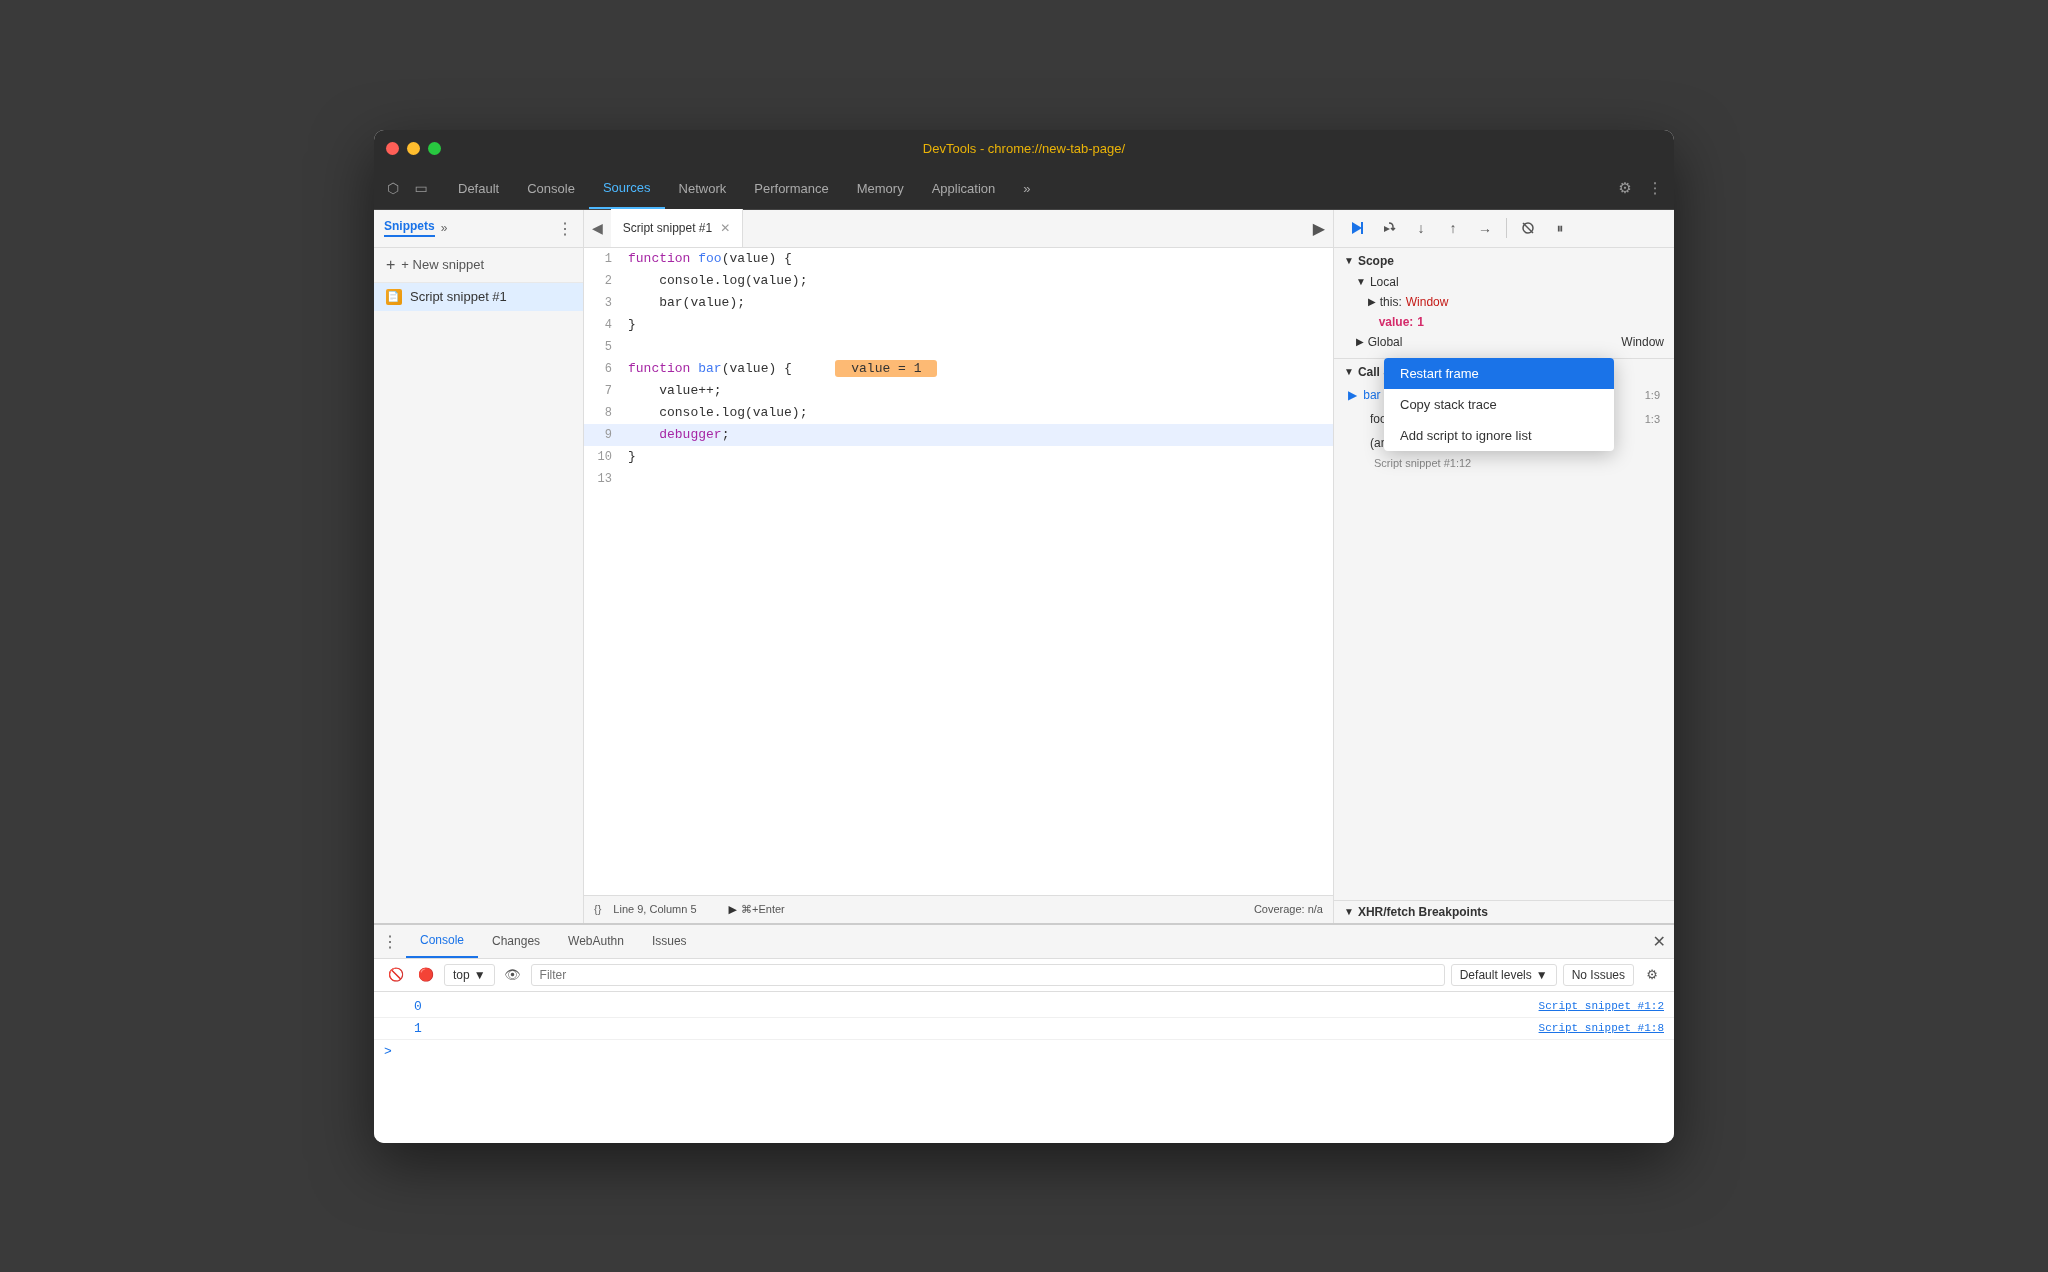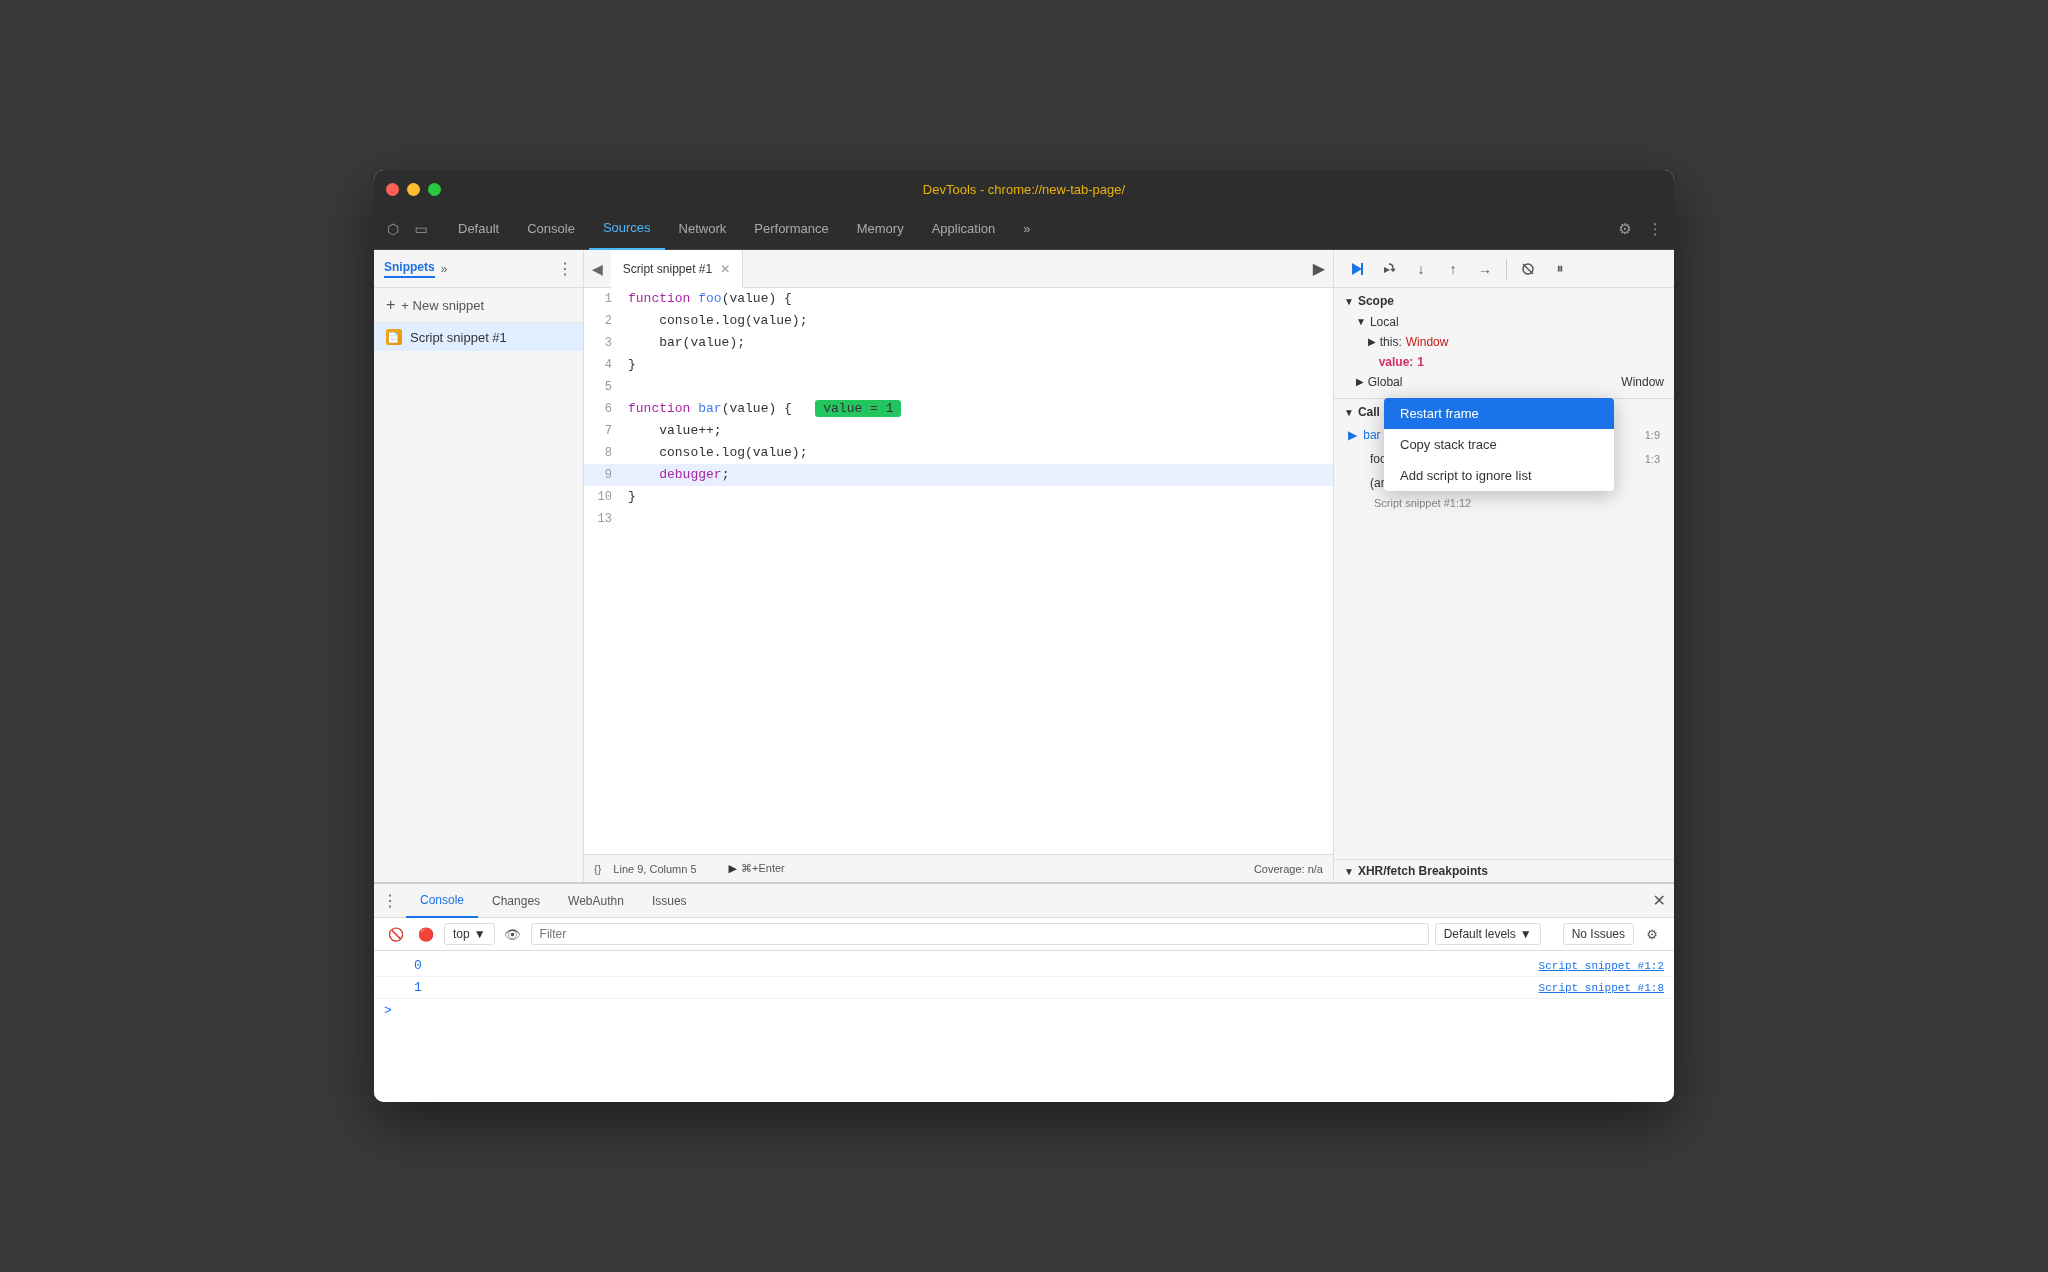--- a/index.html
+++ b/index.html
@@ -96,21 +96,21 @@
       display: flex;
       align-items: center;
       justify-content: center;
       color: #999;
       font-size: 15px;
       cursor: pointer;
     }
     
     .main-content {
       display: flex;
-      height: 632px;
+      height: 713px;
     }
     
     .sidebar {
       width: 210px;
       background: #f5f5f5;
       border-right: 1px solid #ddd;
       display: flex;
       flex-direction: column;
     }
     .sidebar-header {
@@ -247,23 +247,24 @@
       flex: 1;
       padding-left: 4px;
       white-space: pre;
       color: #333;
     }
     .kw { color: #a626a4; }
     .fn { color: #4078f2; }
     .num { color: #986801; }
     .dbg { color: #a626a4; }
     .highlight-box {
-      background: #22c55e;
-      padding: 1px 8px;
+      background: #fdba74;
+      padding: 1px 16px;
       border-radius: 3px;
+      margin-left: 20px;
     }
     
     .status-bar {
       height: 28px;
       background: #f5f5f5;
       border-top: 1px solid #ddd;
       display: flex;
       align-items: center;
       padding: 0 10px;
       font-size: 11px;
@@ -507,21 +508,20 @@
       gap: 4px;
     }
     .console-issues {
       padding: 3px 8px;
       font-size: 12px;
       color: #333;
       border: 1px solid #ddd;
       border-radius: 3px;
       background: white;
       cursor: pointer;
-      margin-left: 16px;
     }
     .console-settings-btn {
       color: #555;
       cursor: pointer;
     }
     
     .console-output {
       flex: 1;
       overflow-y: auto;
       padding: 4px 0;

